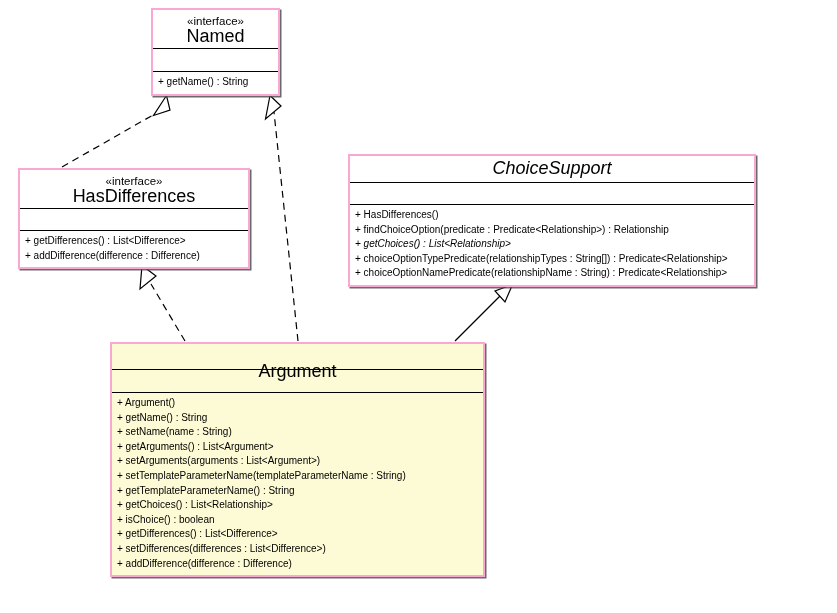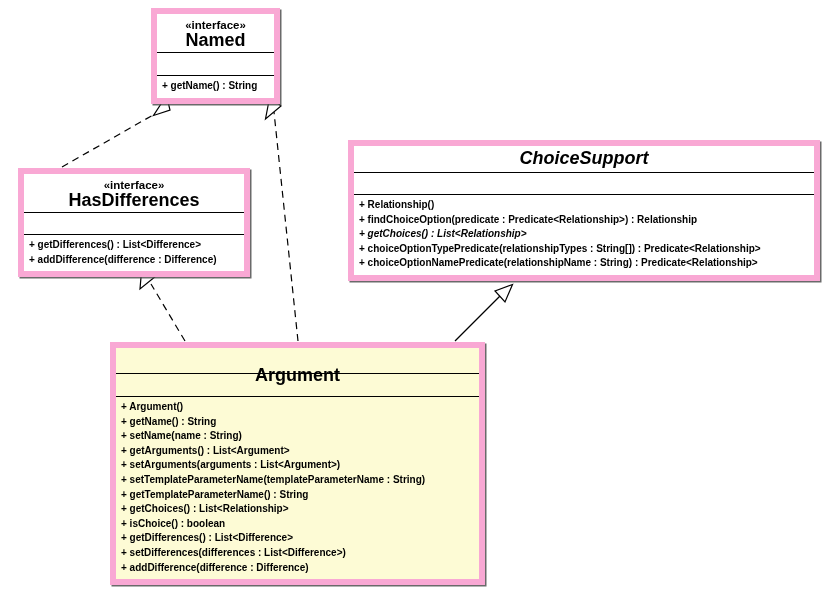--- a/index.html
+++ b/index.html
@@ -19,24 +19,23 @@
     position: absolute;
     left: 0;
     top: 0;
     width: 837px;
     height: 613px;
     pointer-events: none;
   }
   .uml-class {
     position: absolute;
     box-sizing: border-box;
-    border: 6px solid #f9a8d4;
+    border: 2px solid #f9a8d4;
     background: #ffffff;
     box-shadow: 1.5px 1.5px 0 rgba(80,80,80,0.85);
-    font-weight: bold;
   }
   .uml-class.filled {
     background: #fdfbd5;
   }
   .compartment {
     box-sizing: border-box;
     border-bottom: 1px solid #000000;
   }
   .compartment.last {
     border-bottom: none;
@@ -74,21 +73,21 @@
   .member.abstract {
     font-style: italic;
   }
   
   #cls-named      { left: 151px; top: 8px;   width: 129px; }
   #cls-named .head     { height: 39px; }
   #cls-named .attrs    { height: 23px; }
   #cls-hasdiff    { left: 18px;  top: 168px; width: 232px; }
   #cls-hasdiff .head   { height: 39px; }
   #cls-hasdiff .attrs  { height: 22px; }
-  #cls-choicesupport { left: 348px; top: 140px; width: 472px; }
+  #cls-choicesupport { left: 348px; top: 154px; width: 408px; }
   #cls-choicesupport .head  { height: 27px; padding-top: 5px; }
   #cls-choicesupport .attrs { height: 22px; }
   #cls-argument   { left: 110px; top: 342px; width: 375px; }
   #cls-argument .head   { height: 23px; padding-top: 20px; }
   #cls-argument .attrs  { height: 23px; }
 </style>
 </head>
 <body>
 
 <div id="canvas">
@@ -138,21 +137,21 @@
       <div class="member">+ addDifference(difference : Difference)</div>
     </div>
   </div>
 
   <div class="uml-class" id="cls-choicesupport">
     <div class="compartment head">
       <span class="cls-name abstract">ChoiceSupport</span>
     </div>
     <div class="compartment attrs"></div>
     <div class="compartment ops last">
-      <div class="member">+ Relationship()</div>
+      <div class="member">+ HasDifferences()</div>
       <div class="member">+ findChoiceOption(predicate : Predicate&lt;Relationship&gt;) : Relationship</div>
       <div class="member abstract">+ getChoices() : List&lt;Relationship&gt;</div>
       <div class="member">+ choiceOptionTypePredicate(relationshipTypes : String[]) : Predicate&lt;Relationship&gt;</div>
       <div class="member">+ choiceOptionNamePredicate(relationshipName : String) : Predicate&lt;Relationship&gt;</div>
     </div>
   </div>
 
   <div class="uml-class filled" id="cls-argument">
     <div class="compartment head">
       <span class="cls-name">Argument</span>

